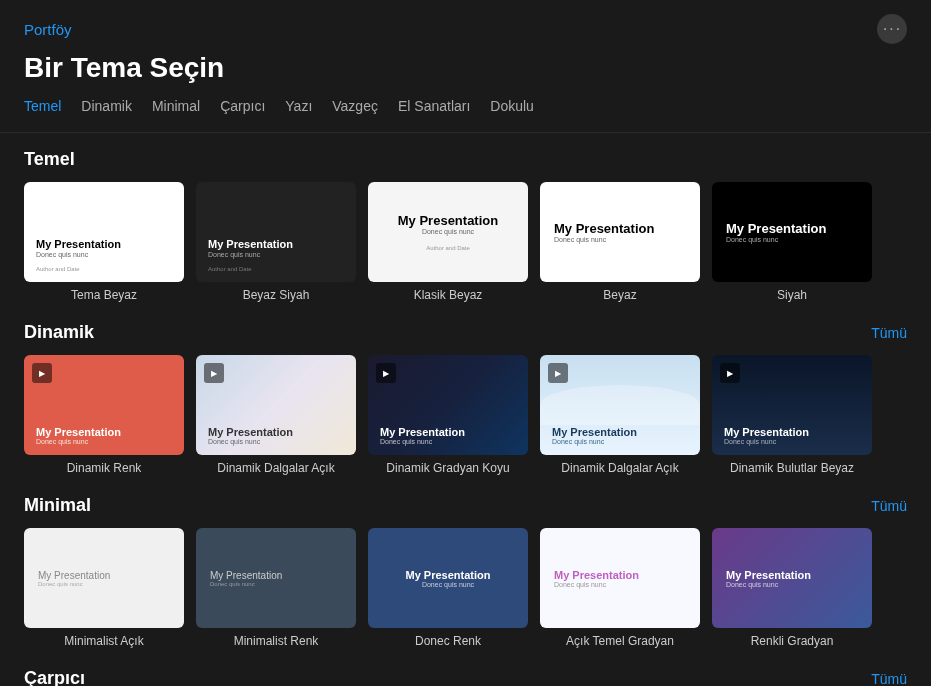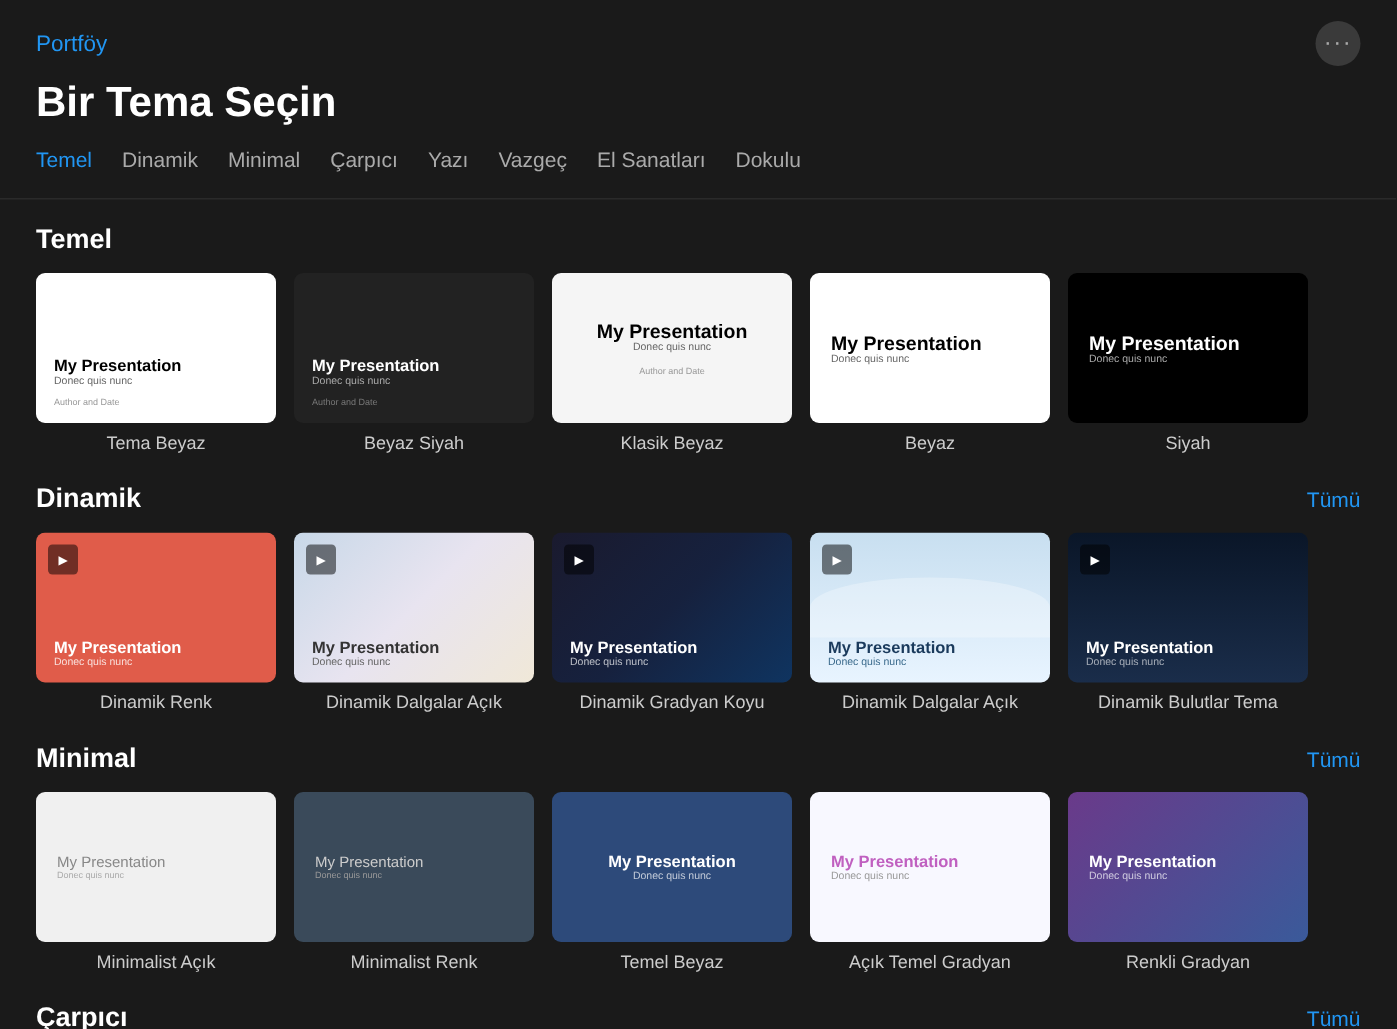--- a/index.html
+++ b/index.html
@@ -576,21 +576,21 @@
         </div>
         <span class="theme-label">Dinamik Dalgalar Açık</span>
       </div>
 
       <div class="theme-item">
         <div class="theme-thumb thumb-bulutlar-koyu">
           <div class="play-icon"></div>
           <div class="title-text">My Presentation</div>
           <div class="sub-text">Donec quis nunc</div>
         </div>
-        <span class="theme-label">Dinamik Bulutlar Tema</span>
+        <span class="theme-label">Dinamik Bulutlar Beyaz</span>
       </div>
 
     </div>
   </div>
 
   <div class="section">
     <div class="section-header">
       <span class="section-title">Minimal</span>
       <button class="section-all">Tümü</button>
     </div>
@@ -610,21 +610,21 @@
           <div class="sub-text">Donec quis nunc</div>
         </div>
         <span class="theme-label">Minimalist Renk</span>
       </div>
 
       <div class="theme-item">
         <div class="theme-thumb thumb-temel-renk">
           <div class="title-text">My Presentation</div>
           <div class="sub-text">Donec quis nunc</div>
         </div>
-        <span class="theme-label">Temel Beyaz</span>
+        <span class="theme-label">Donec Renk</span>
       </div>
 
       <div class="theme-item">
         <div class="theme-thumb thumb-acik-renkli">
           <div class="title-text">My Presentation</div>
           <div class="sub-text">Donec quis nunc</div>
         </div>
         <span class="theme-label">Açık Temel Gradyan</span>
       </div>
 

